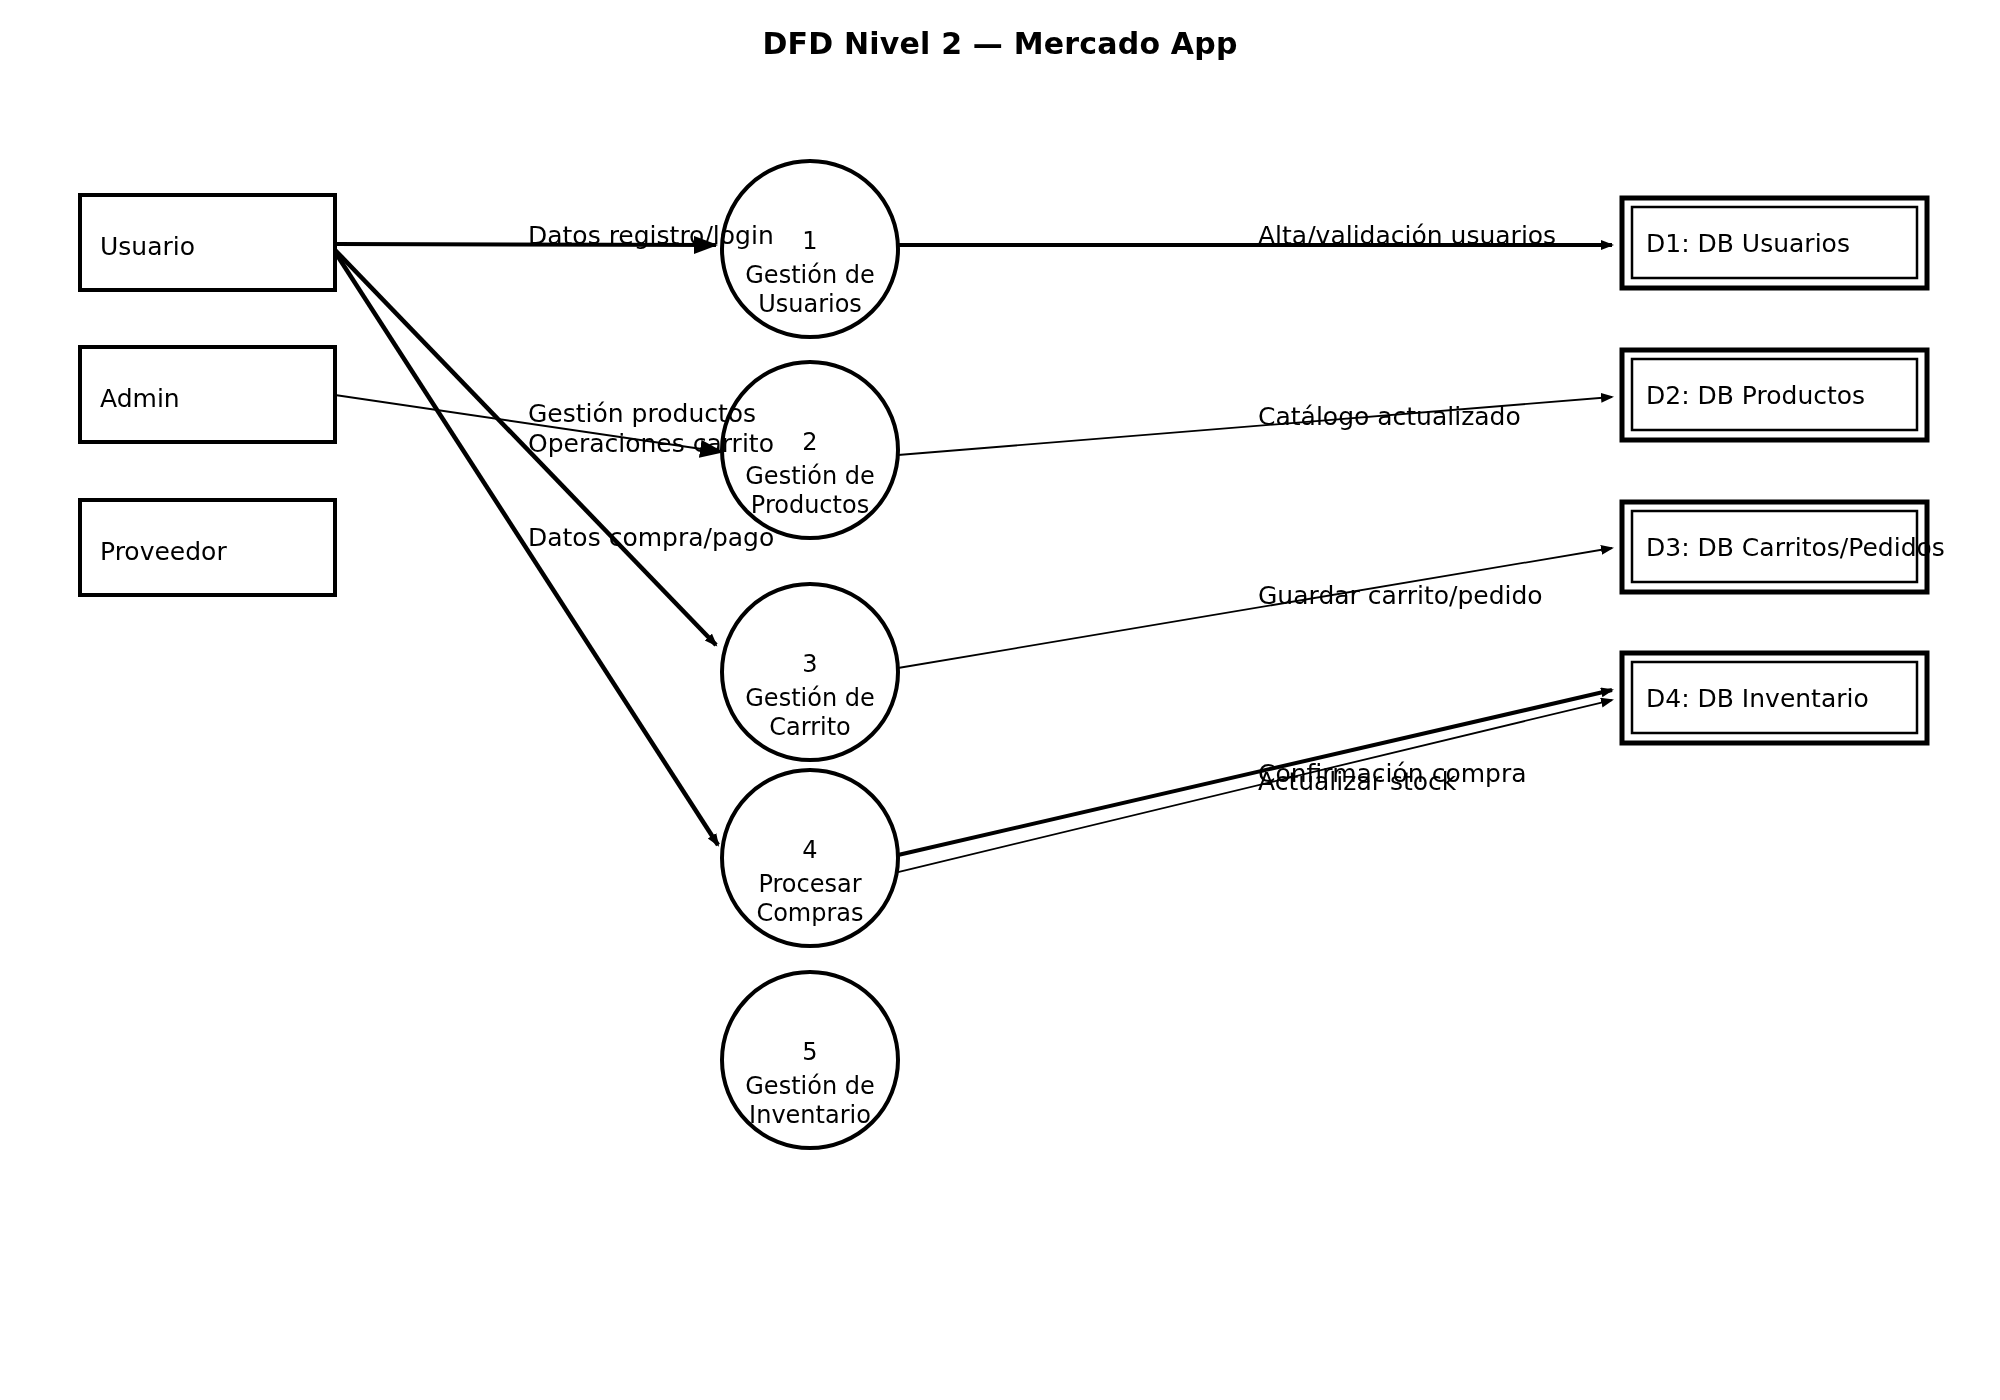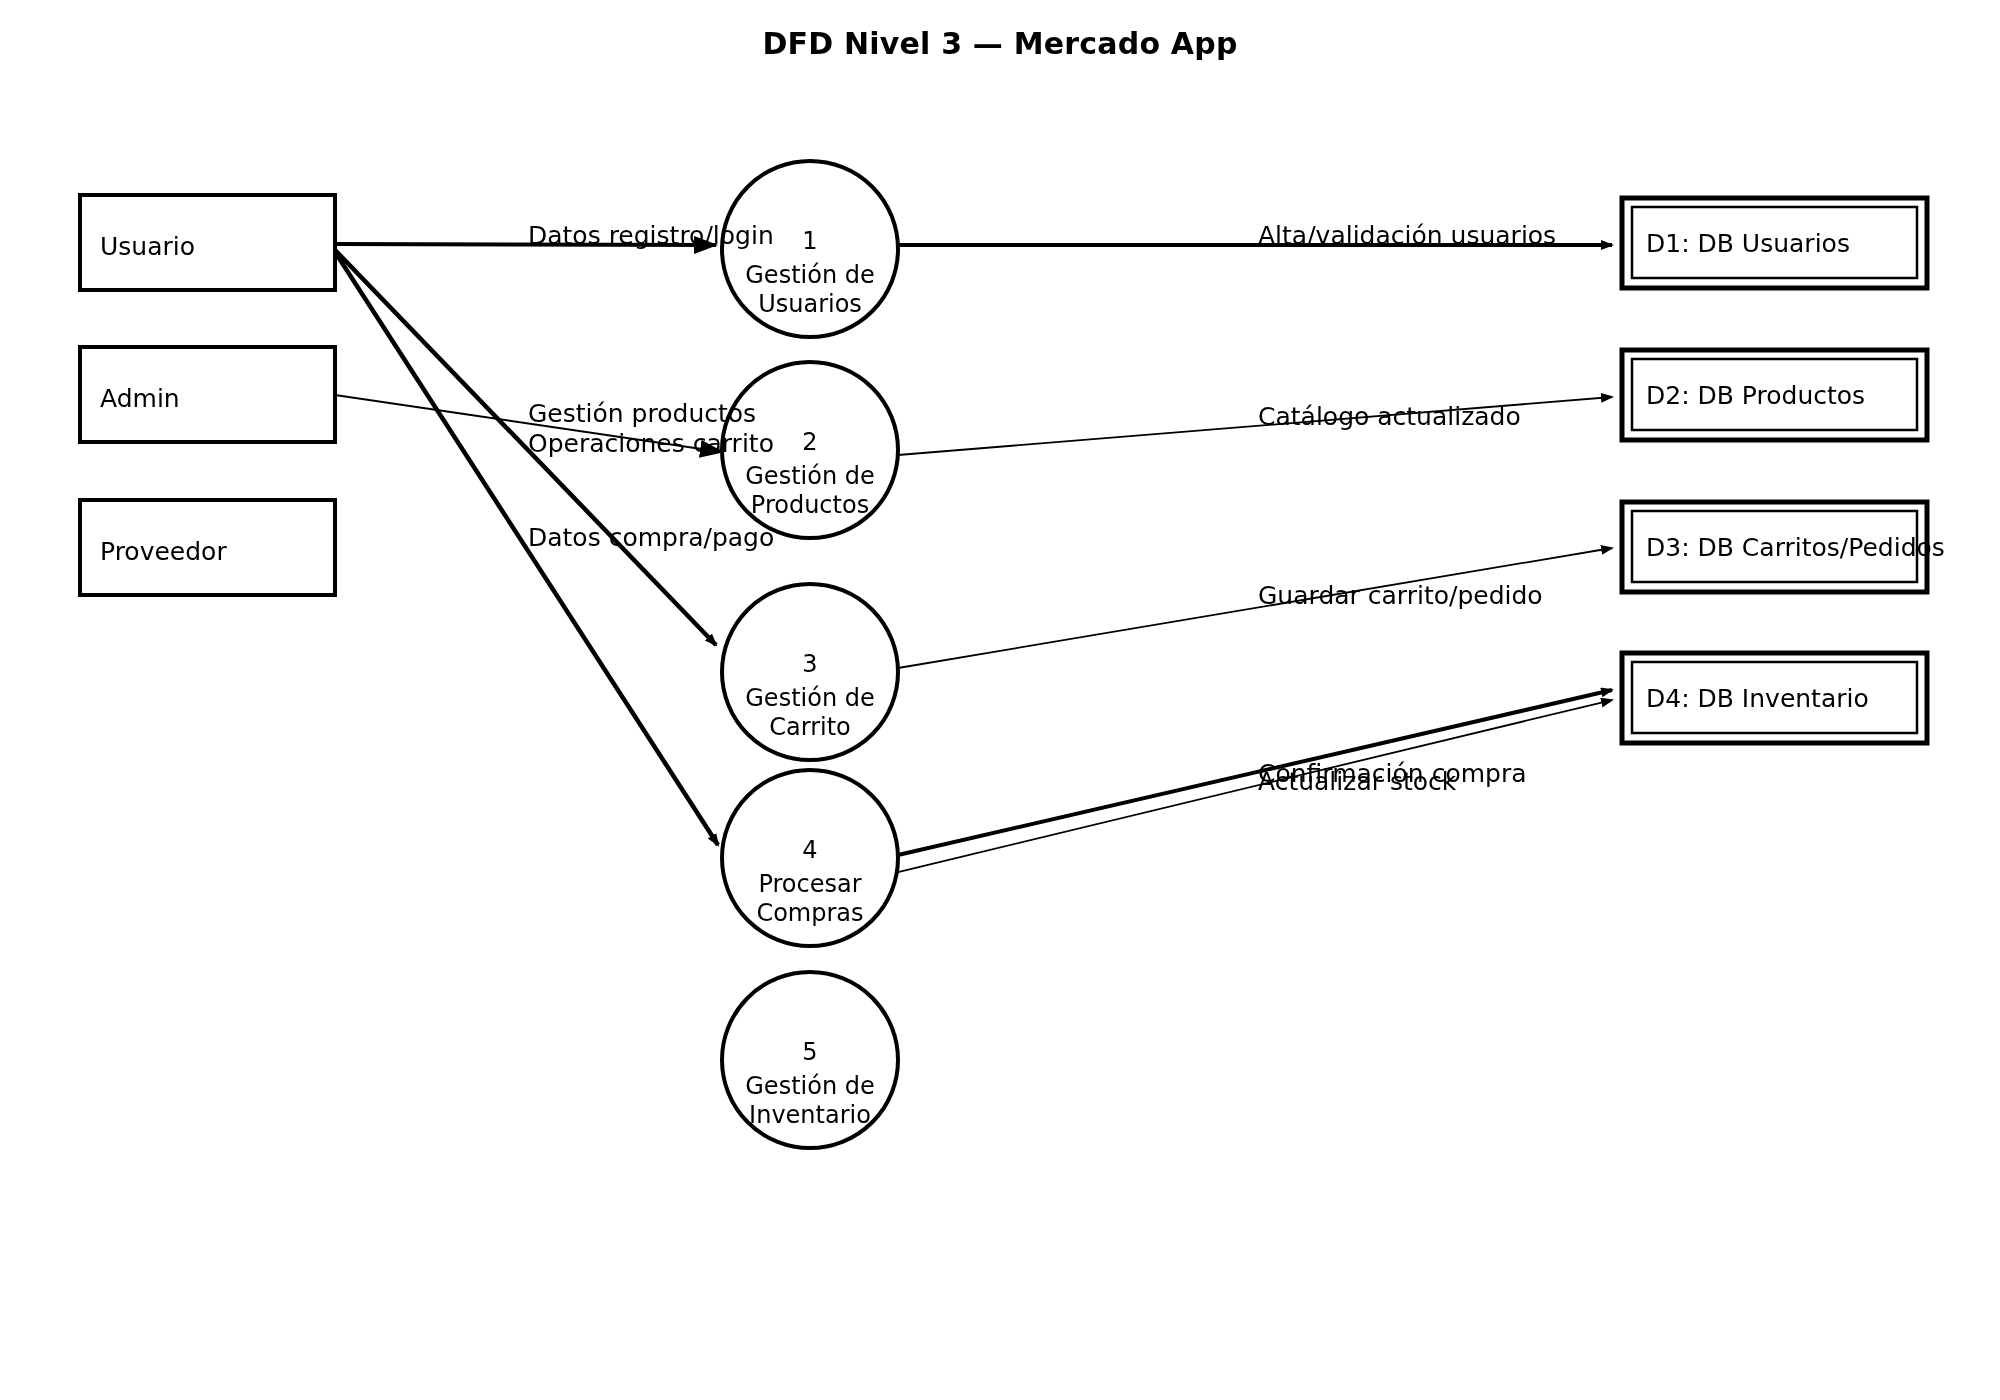--- a/index.html
+++ b/index.html
@@ -73,21 +73,21 @@
     font-family: "DejaVu Sans", sans-serif;
     font-size: 25px;
     fill: #000000;
   }
 </style>
 </head>
 <body>
 
 <div id="canvas">
 
-  <div id="title">DFD Nivel 3 — Mercado App</div>
+  <div id="title">DFD Nivel 2 — Mercado App</div>
 
   <svg id="diagram" viewBox="0 0 2000 1400">
     <defs>
       <marker id="arrowHeavy" markerWidth="14" markerHeight="14" refX="11" refY="5" orient="auto" markerUnits="userSpaceOnUse">
         <path d="M0,0 L13,5 L0,10 z" fill="#000000"></path>
       </marker>
       <marker id="arrowLight" markerWidth="26" markerHeight="26" refX="22" refY="9" orient="auto" markerUnits="userSpaceOnUse">
         <path d="M0,0 L24,9 L0,18 z" fill="#000000"></path>
       </marker>
     </defs>

